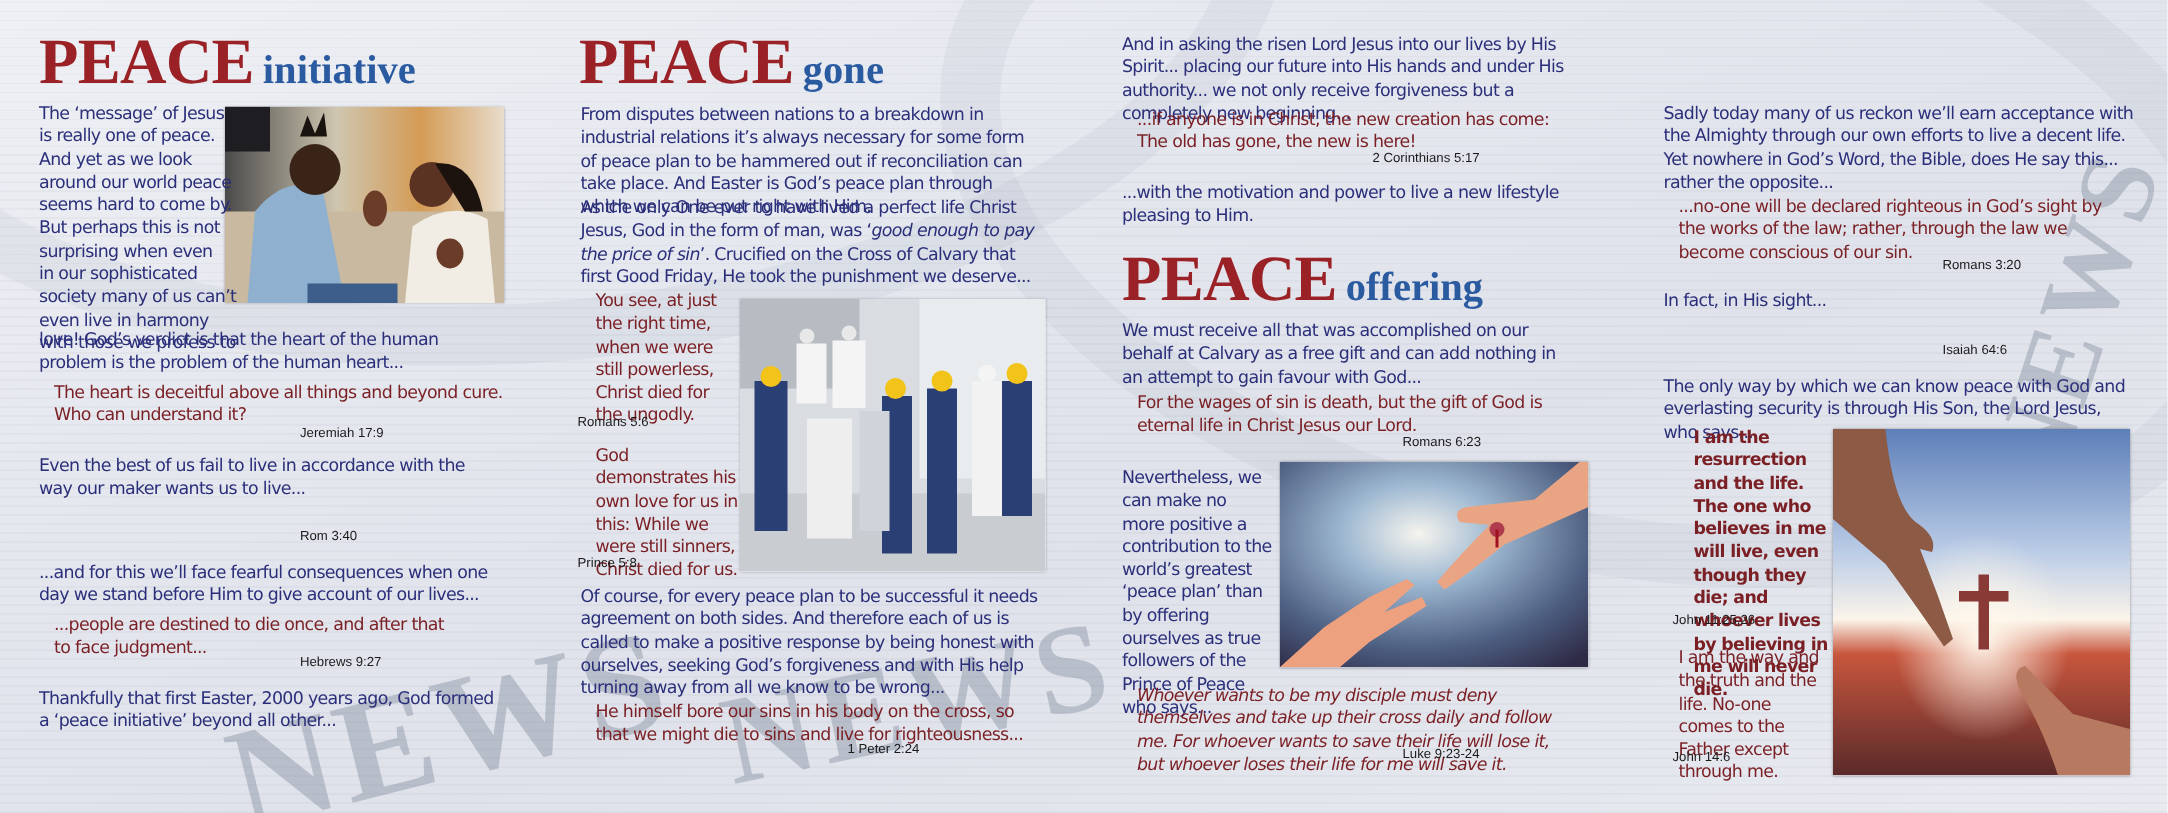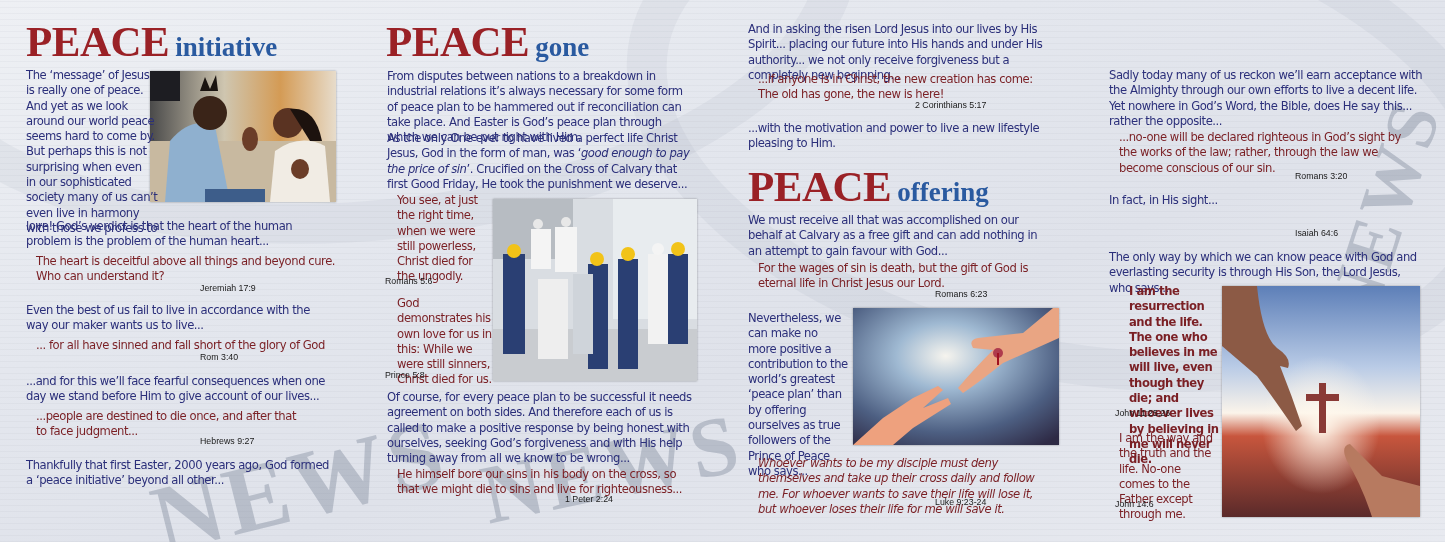--- a/index.html
+++ b/index.html
@@ -85,21 +85,20 @@
     <div>even live in harmony</div>
     <div>with those we profess to</div>
   </div>
   <div class="body-text" style="left:26px; top:219px; width:310px;">love!  God’s verdict is that the heart of the human problem is the problem of the human heart...</div>
 
   <div class="verse" style="left:36px; top:254px; width:300px;">The heart is deceitful above all things and beyond cure. Who can understand it?</div>
   <div class="ref" style="left:200px; top:283px; width:118px;">Jeremiah 17:9</div>
 
   <div class="body-text" style="left:26px; top:303px; width:305px;">Even the best of us fail to live in accordance with the way our maker wants us to live...</div>
 
-  <div class="verse" style="left:36px; top:338px; width:300px;">... for all have sinned and fall short of the glory of God</div>
   <div class="ref" style="left:200px; top:352px; width:118px;">Rom 3:40</div>
 
   <div class="body-text" style="left:26px; top:374px; width:305px;">...and for this we’ll face fearful consequences when one day we stand before Him to give account of our lives...</div>
 
   <div class="verse" style="left:36px; top:409px; width:270px;">...people are destined to die once, and after that to face judgment...</div>
   <div class="ref" style="left:200px; top:436px; width:118px;">Hebrews 9:27</div>
 
   <div class="body-text" style="left:26px; top:458px; width:310px;">Thankfully that first Easter, 2000 years ago, God formed a ‘peace initiative’ beyond all other...</div>
 </section>
 

